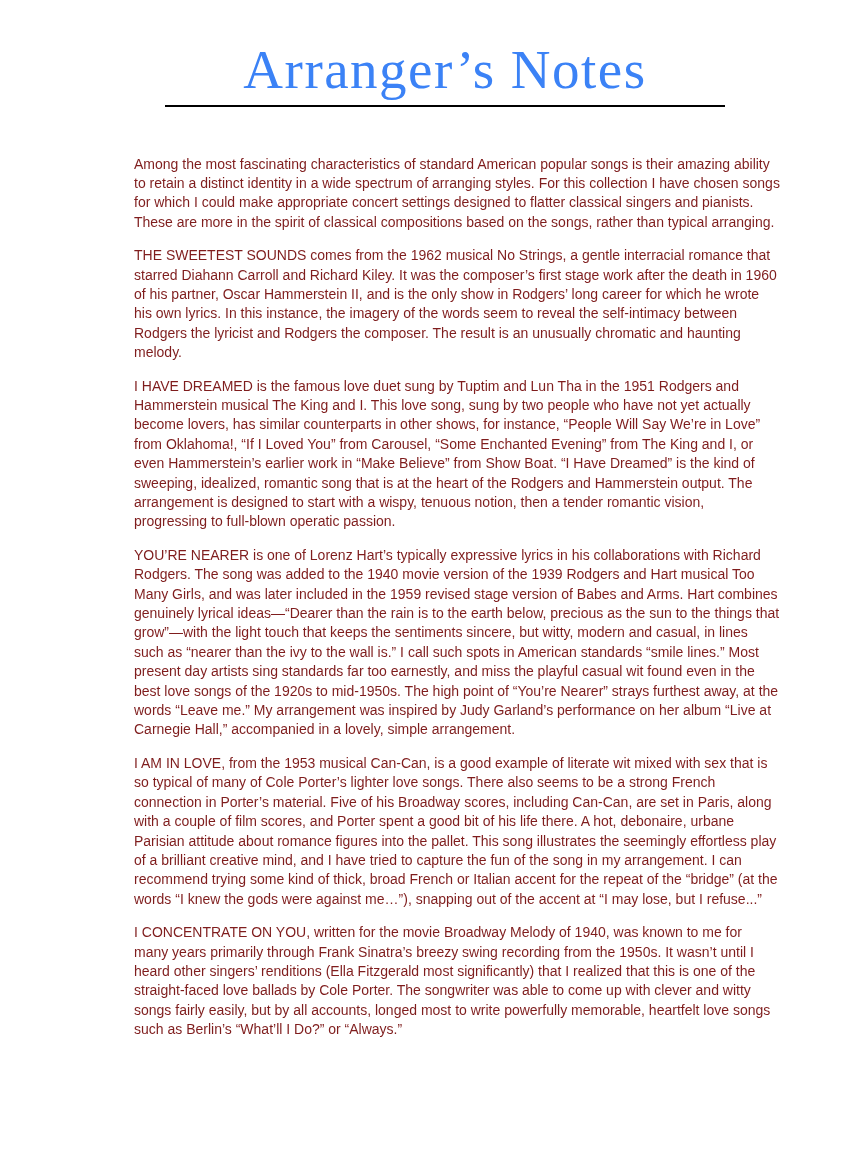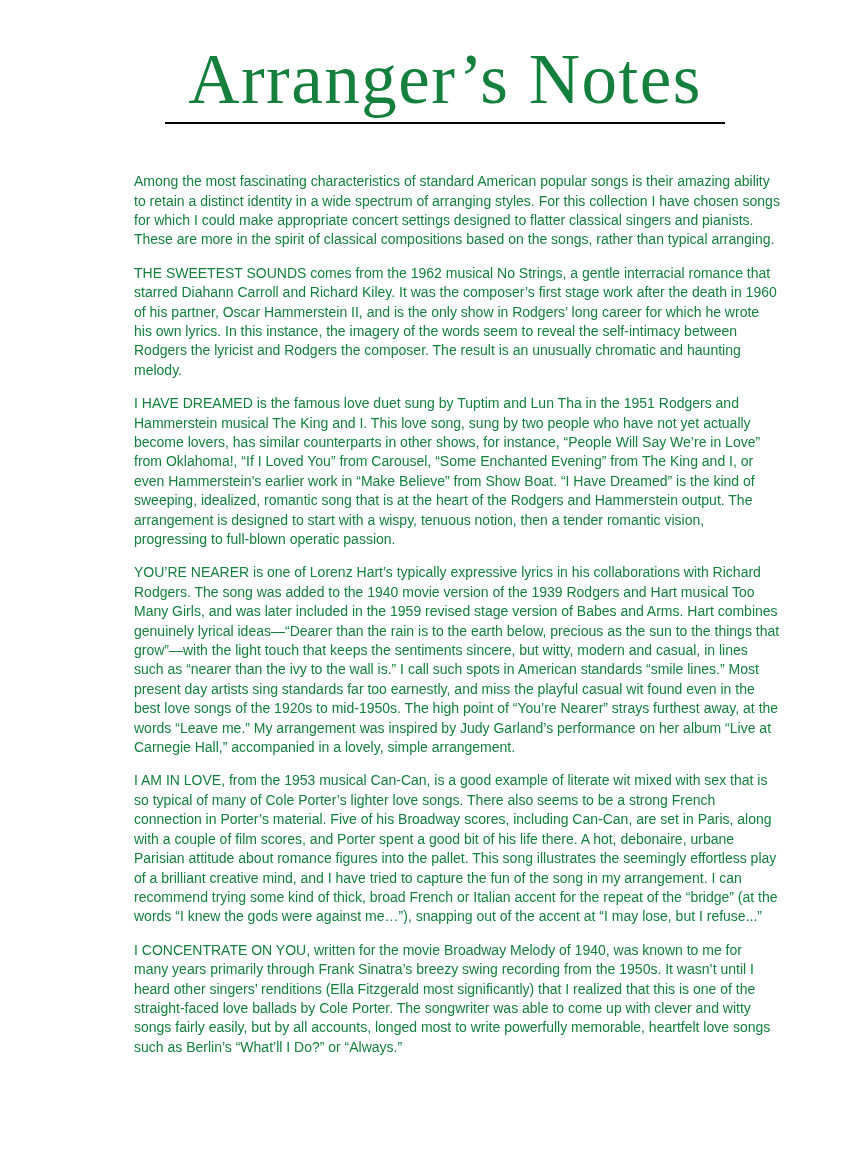--- a/index.html
+++ b/index.html
@@ -18,44 +18,44 @@
     background: #ffffff;
     overflow: hidden;
   }
   .header {
     padding-top: 40px;
     width: 646px;
     margin: 0 auto 0 122px;
   }
   .title {
     font-family: "Liberation Serif", serif;
-    font-size: 71px;
+    font-size: 55px;
     font-weight: 400;
     letter-spacing: 1.5px;
-    color: #15803d;
+    color: #3b82f6;
     text-align: center;
     line-height: 1.1;
     margin: 0;
   }
   .rule {
     width: 560px;
     margin: 4px auto 0 auto;
     border: 0;
     border-bottom: 2px solid #000000;
     height: 0;
   }
   .content {
     width: 646px;
     margin: 48px 0 0 134px;
   }
   p.para {
     margin: 0 0 14px 0;
     font-size: 14px;
     line-height: 19.4px;
-    color: #15803d;
+    color: #7f1d1d;
   }
   .it { }
 </style>
 </head>
 <body>
 
 <div class="page">
   <div class="header">
     <h1 class="title">Arranger’s Notes</h1>
     <div class="rule"></div>

